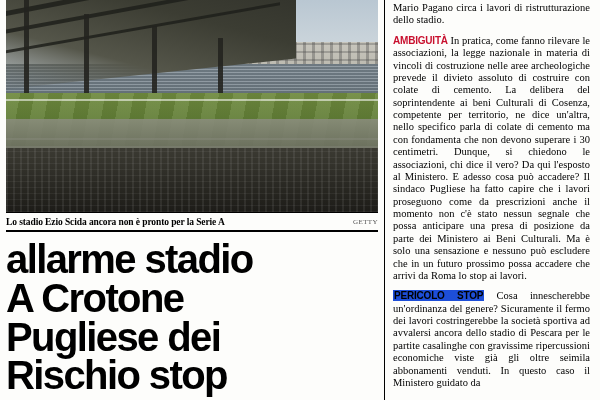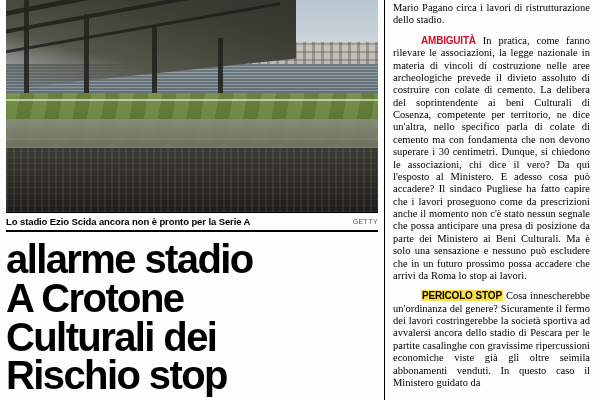--- a/index.html
+++ b/index.html
@@ -156,21 +156,21 @@
     position: relative;
     width: 372px;
     margin-left: 6px;
     height: 17px;
     border-top: 1px solid #000;
     border-bottom: 2px solid #000;
     display: flex;
     align-items: center;
     justify-content: space-between;
     font-size: 9.5px;
-    font-family: Liberation Sans, sans-serif;
+    font-family: Liberation Serif, serif;
     font-weight: bold;
     letter-spacing: -0.1px;
   }
   .caption-text { white-space: nowrap; }
   .caption-credit {
     font-size: 7px;
     color: #555;
     font-weight: normal;
     letter-spacing: .4px;
     padding-left: 4px;
@@ -206,26 +206,25 @@
   .right-col p {
     margin: 0 0 8px 0;
     hyphens: auto;
     -webkit-hyphens: auto;
   }
   .kicker {
     font-family: "Liberation Sans", sans-serif;
     font-weight: bold;
     font-size: 10px;
     letter-spacing: -0.2px;
-    margin-left: 28px;
   }
   .kicker-ambiguita { color: #c8102e; }
   .kicker-pericolo {
     color: #000;
-    background: #fde047;
+    background: #1d4ed8;
     padding: 0 1px;
   }
 </style>
 </head>
 <body>
 
 <div class="page">
 
   <div class="left-col">
 
@@ -257,21 +256,21 @@
     </div>
 
     <div class="caption-bar">
       <span class="caption-text">Lo stadio Ezio Scida ancora non è pronto per la Serie A</span>
       <span class="caption-credit">GETTY</span>
     </div>
 
     <div class="headline">
       <div>allarme stadio</div>
       <div>A Crotone</div>
-      <div>Culturali dei</div>
+      <div>Pugliese dei</div>
       <div>Rischio stop</div>
     </div>
   </div>
 
   <div class="right-col">
     <p>
       <span>Mario Pagano circa i lavori di ristrutturazione dello stadio.</span>
     </p>
     <p>
       <span class="kicker kicker-ambiguita">AMBIGUITÀ</span>

